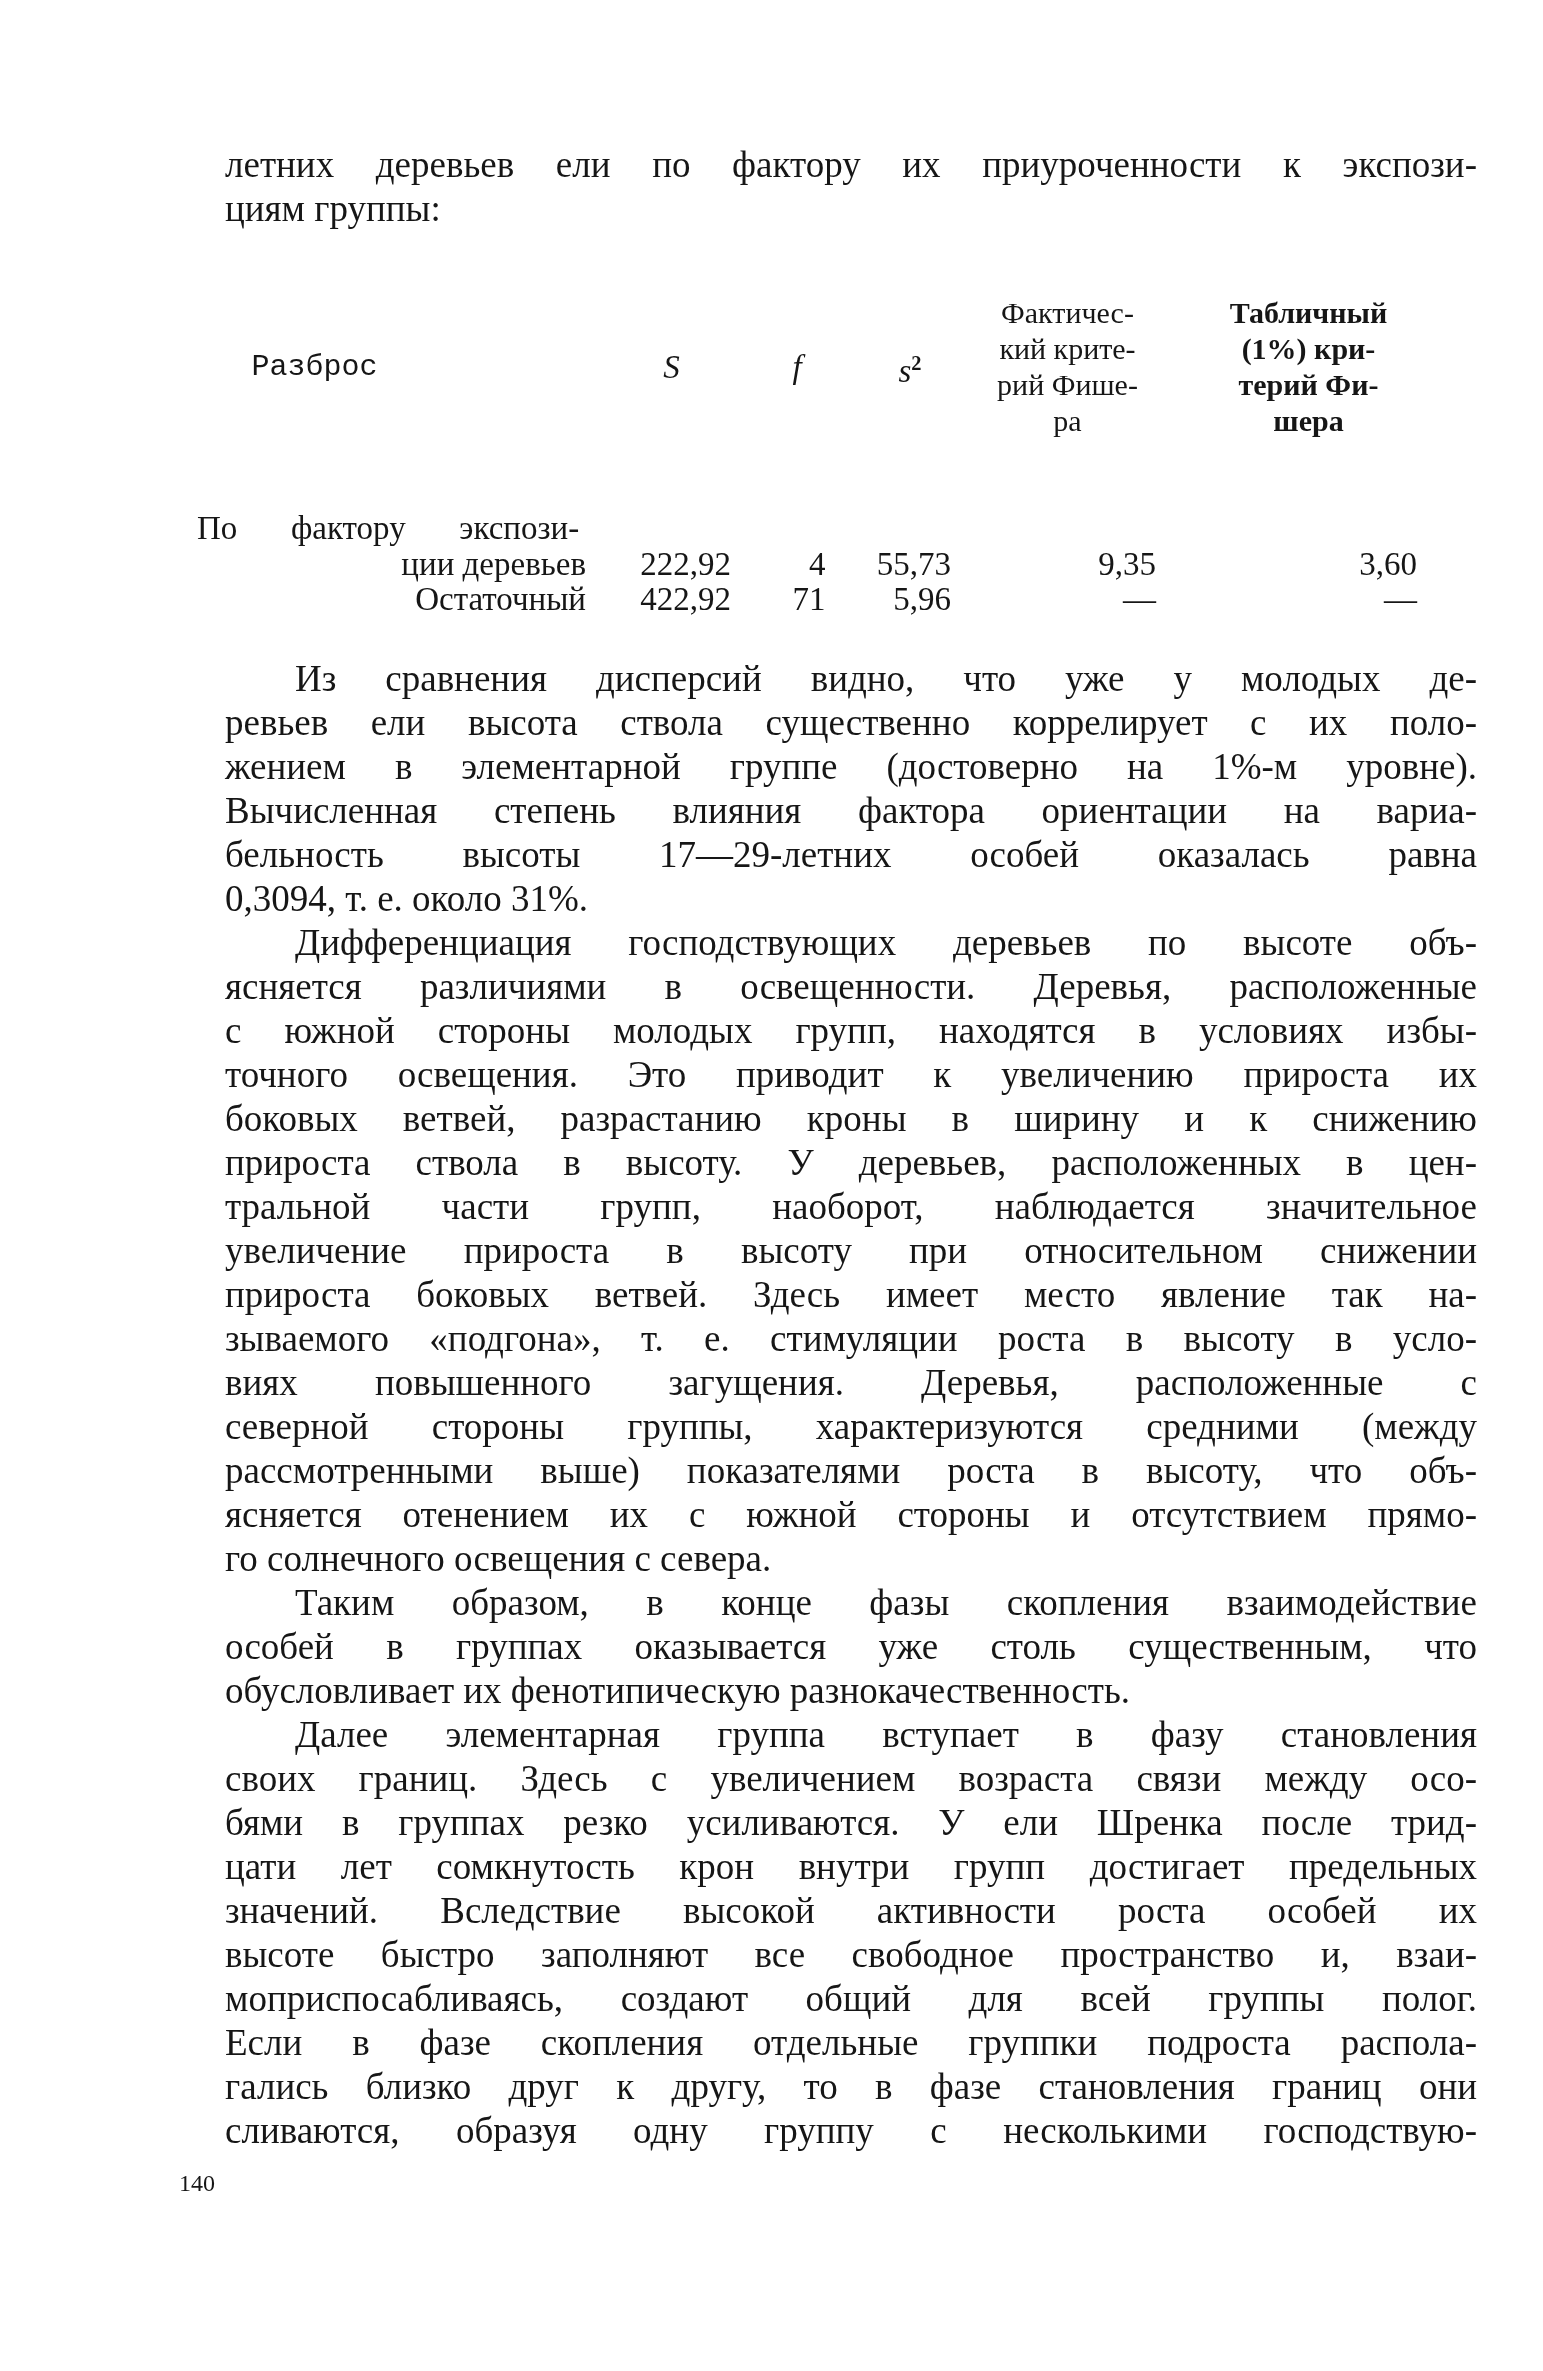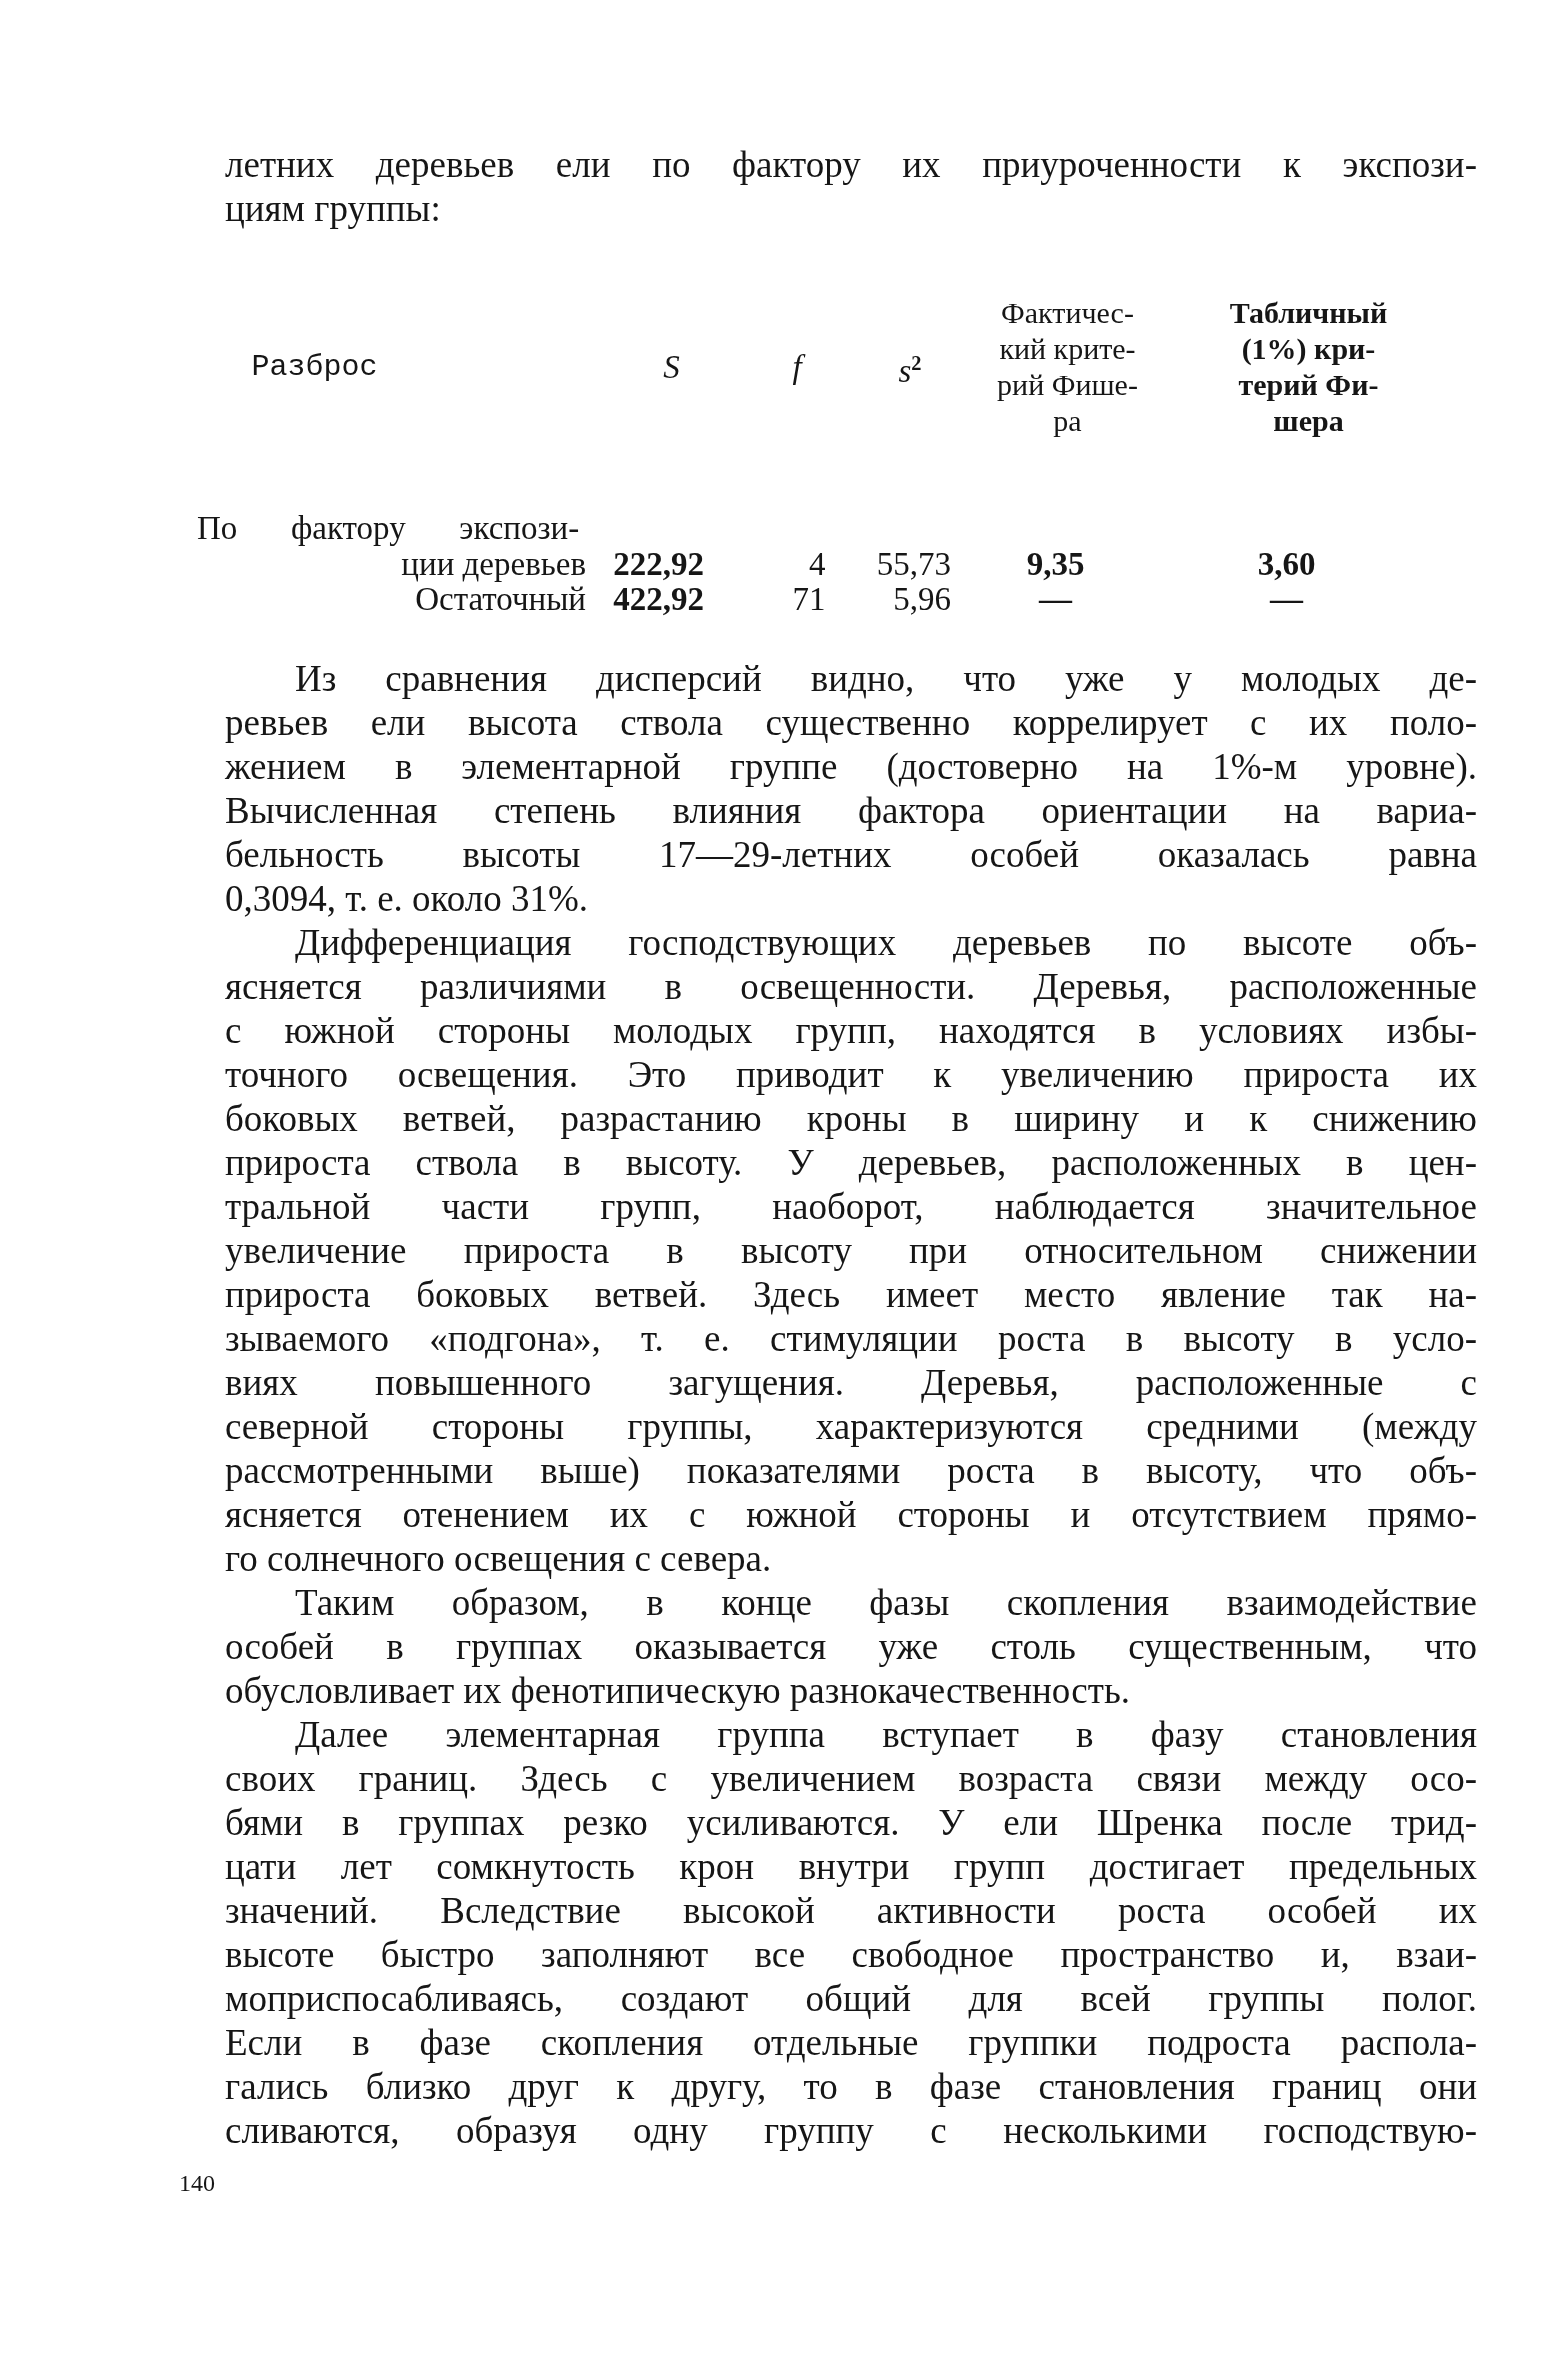--- a/index.html
+++ b/index.html
@@ -40,21 +40,21 @@
     position:absolute;left:164px;width:1252px;
     display:grid;
     grid-template-columns:422px 145px 108px 116px 201px 261px;
     font-size:33px;line-height:36px;
   }
   .trow .lbl{text-align:right;}
   .trow .lbl.spread-line{
     text-align:justify;text-align-last:justify;
     padding-left:33px;padding-right:6.8px;
   }
-  .trow .num-c{text-align:center;font-weight:bold;}
+  .trow .num-c{text-align:right;}
   .trow .num-r{text-align:right;padding-right:13.5px;}
   .trow .num-r2{text-align:right;padding-right:3.9px;}
   .row-a{top:510px;}
   .row-b{top:546px;}
   .row-c{top:581px;}
   
   .pagenum{
     position:absolute;left:179px;top:2166px;
     font-size:24px;line-height:35px;
   }

